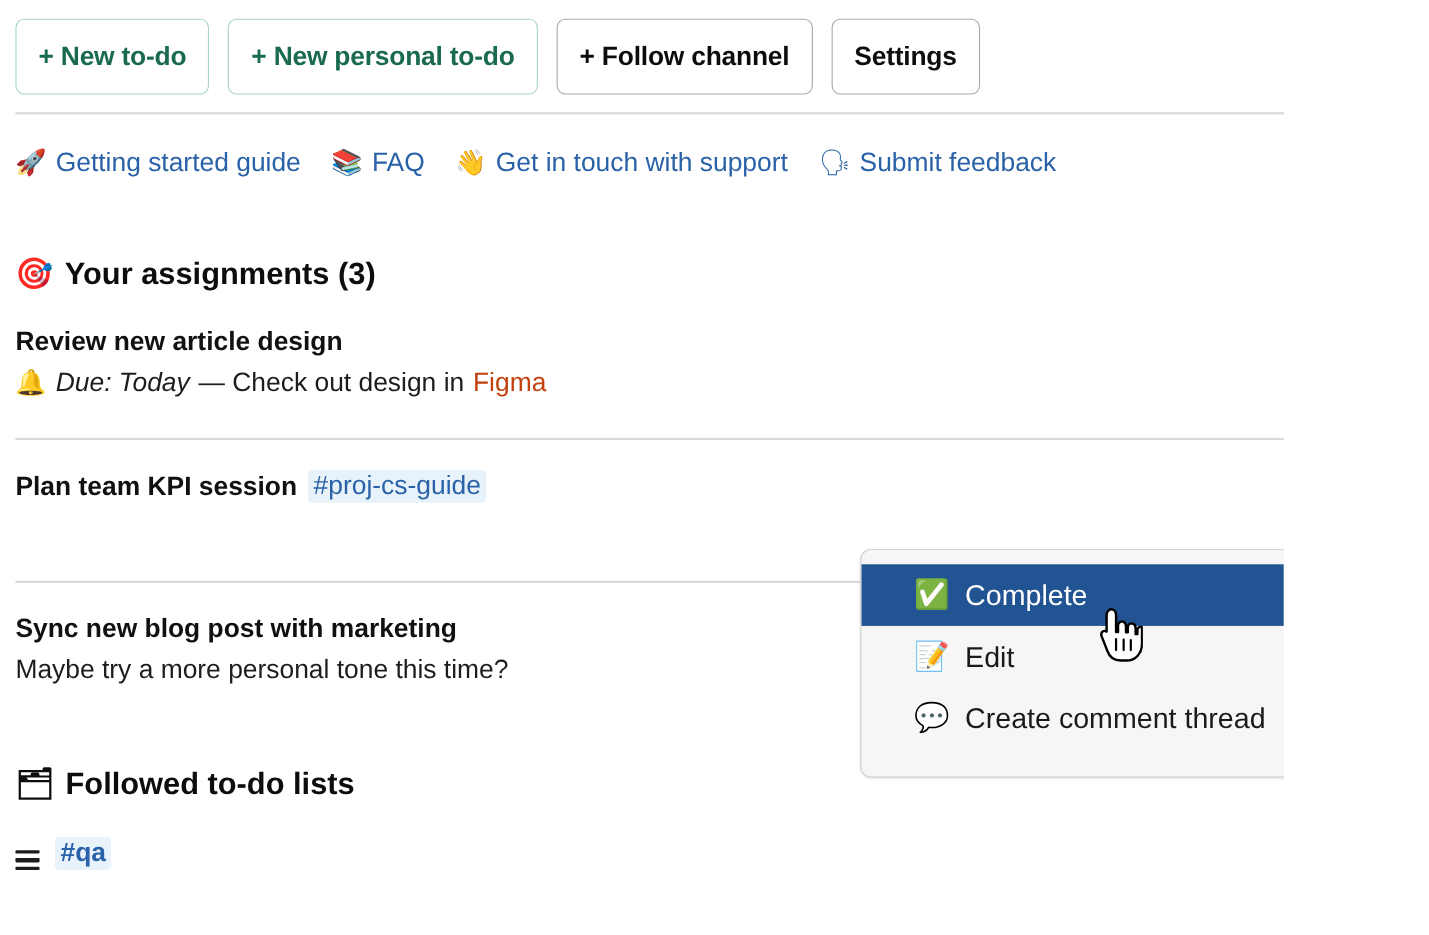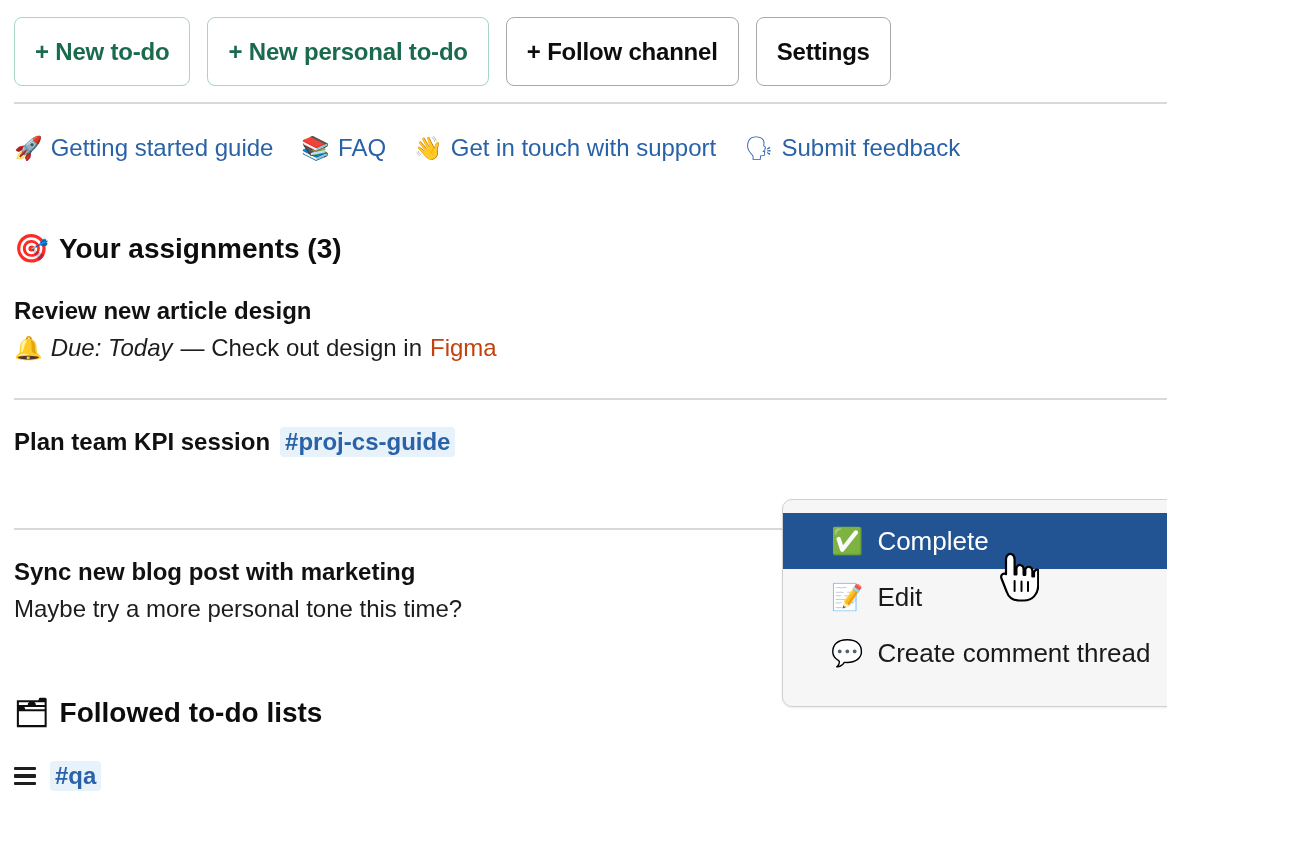--- a/index.html
+++ b/index.html
@@ -98,40 +98,40 @@
   .task {
     position: absolute;
     left: 14px;
     width: 1226px;
   }
   .task-title {
     font-size: 24px;
     font-weight: bold;
     color: #111111;
     display: flex;
-    align-items: center;
+    align-items: flex-end;
     gap: 10px;
     white-space: nowrap;
   }
   .task-sub {
     margin-top: 9px;
     font-size: 24px;
     color: #1d1d1d;
     display: flex;
     align-items: baseline;
     gap: 8px;
     white-space: nowrap;
   }
   .ital { font-style: italic; text-align: right; }
   .chan-chip {
     background: #e8f2fb;
     color: #2a62a8;
     border-radius: 4px;
     padding: 1px 5px;
-    font-weight: bold;
+    font-weight: normal;
   }
   .chan-chip.bold { font-weight: bold; }
   .inline-link {
     color: #c2410c;
     cursor: pointer;
   }
 
   
   .dots-btn {
     position: absolute;

